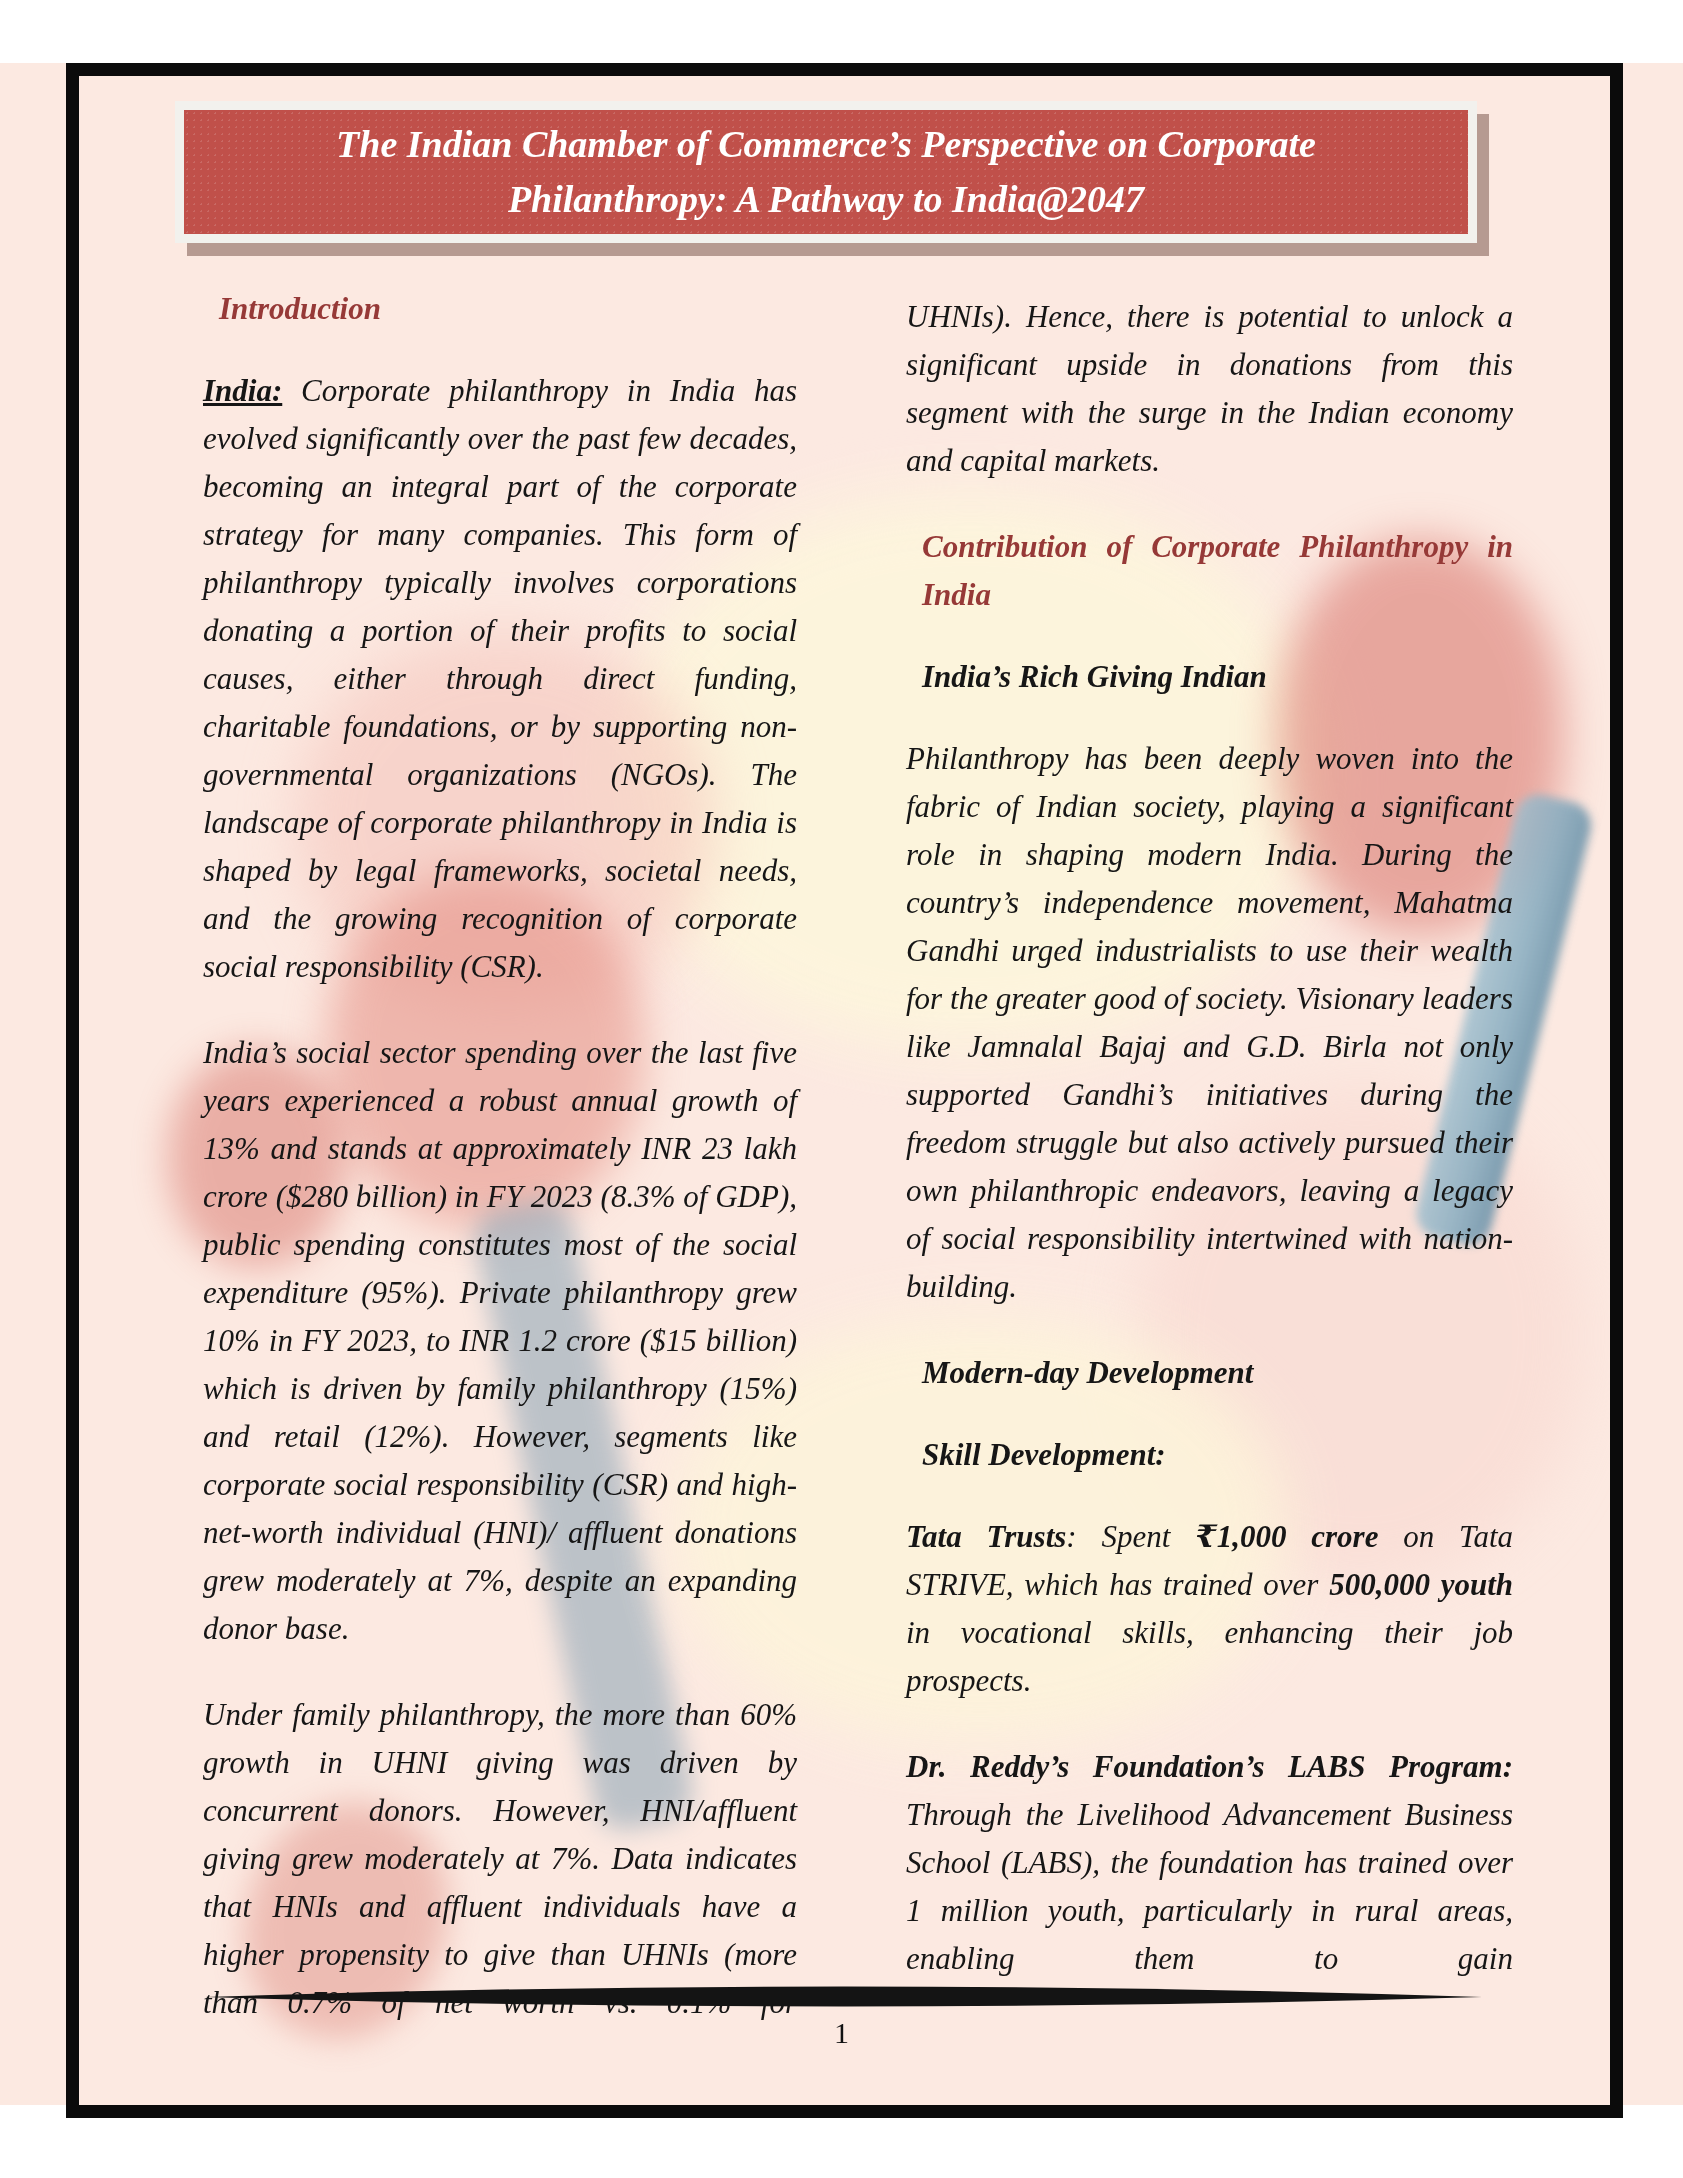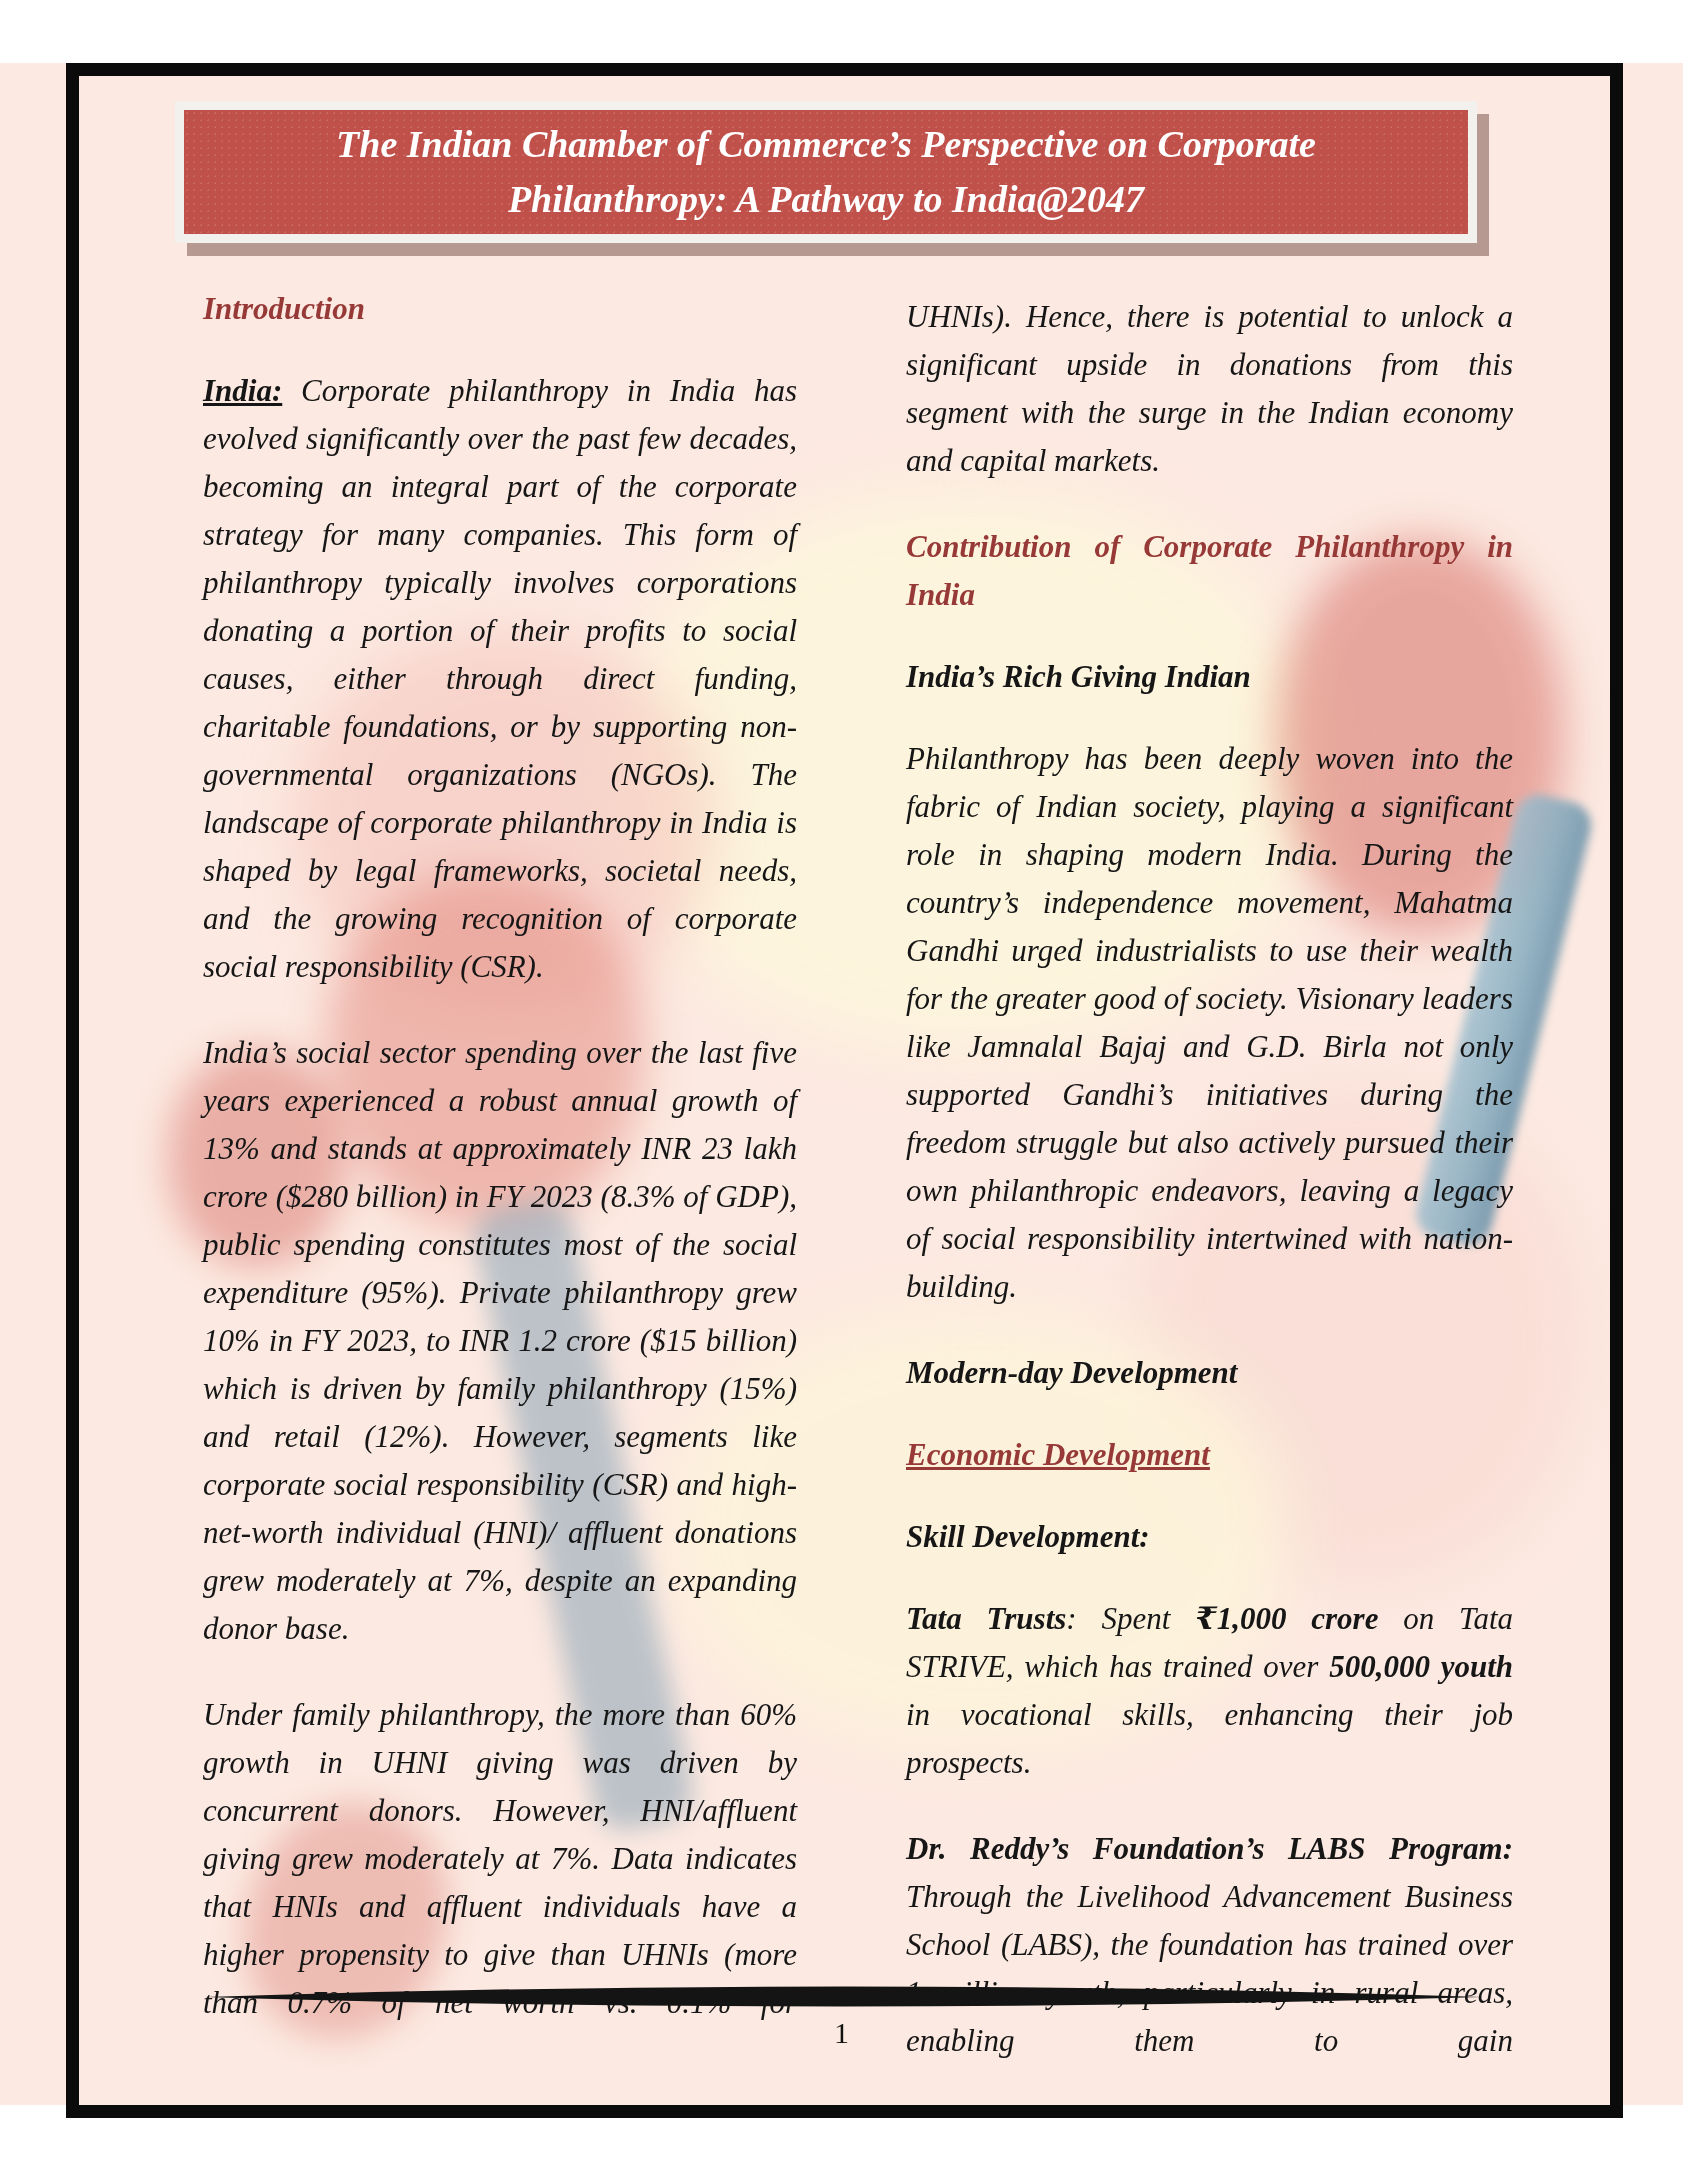--- a/index.html
+++ b/index.html
@@ -44,21 +44,21 @@
     color:#ffffff;font-weight:bold;font-style:italic;
     font-size:38px;line-height:55px;text-align:center;white-space:nowrap;
   }
   .col{
     position:absolute;top:285px;font-style:italic;color:#161616;
     font-size:31px;line-height:48px;text-align:justify;
   }
   .col-left{left:203px;width:594px;}
   .col-right{left:906px;width:607px;}
   .col p{margin:8px 0 38px 0;}
-  .col .hd{margin:0 0 34px 0;font-weight:bold;}
+  .col .hd{margin:0 0 34px 16px;font-weight:bold;}
   .hd-red{color:#963937;}
   .hd-red-underline{color:#963937;text-decoration:underline;text-decoration-thickness:3px;}
   .b{font-weight:bold;}
   .u{text-decoration:underline;text-decoration-thickness:3px;font-style:italic;}
   .justify-last{text-align-last:justify;}
   .footer-divider{
     position:absolute;left:205px;top:1984px;width:1277px;height:28px;
   }
   .page-number{
     position:absolute;left:0;top:2016px;width:1683px;text-align:center;
@@ -98,21 +98,20 @@
   <p>India’s social sector spending over the last five years experienced a robust annual growth of 13% and stands at approximately INR 23 lakh crore ($280 billion) in FY 2023 (8.3% of GDP), public spending constitutes most of the social expenditure (95%). Private philanthropy grew 10% in FY 2023, to INR 1.2 crore ($15 billion) which is driven by family philanthropy (15%) and retail (12%). However, segments like corporate social responsibility (CSR) and high-net-worth individual (HNI)/ affluent donations grew moderately at 7%, despite an expanding donor base.</p>
   <p class="justify-last">Under family philanthropy, the more than 60% growth in UHNI giving was driven by concurrent donors. However, HNI/affluent giving grew moderately at 7%. Data indicates that HNIs and affluent individuals have a higher propensity to give than UHNIs (more than 0.7% of net worth vs. 0.1% for</p>
 </div>
 
 <div class="col col-right">
   <p>UHNIs). Hence, there is potential to unlock a significant upside in donations from this segment with the surge in the Indian economy and capital markets.</p>
   <div class="hd hd-red">Contribution of Corporate Philanthropy in India</div>
   <div class="hd">India’s Rich Giving Indian</div>
   <p>Philanthropy has been deeply woven into the fabric of Indian society, playing a significant role in shaping modern India. During the country’s independence movement, Mahatma Gandhi urged industrialists to use their wealth for the greater good of society. Visionary leaders like Jamnalal Bajaj and G.D. Birla not only supported Gandhi’s initiatives during the freedom struggle but also actively pursued their own philanthropic endeavors, leaving a legacy of social responsibility intertwined with nation-building.</p>
   <div class="hd">Modern-day Development</div>
-  <div class="hd"><span class="hd-red-underline">Economic Development</span></div>
   <div class="hd">Skill Development:</div>
   <p><span class="b">Tata Trusts</span><span>: Spent </span><span class="b">₹1,000 crore</span><span> on Tata STRIVE, which has trained over </span><span class="b">500,000 youth</span><span> in vocational skills, enhancing their job prospects.</span></p>
   <p class="justify-last"><span class="b">Dr. Reddy’s Foundation’s LABS Program:</span><span> Through the Livelihood Advancement Business School (LABS), the foundation has trained over 1 million youth, particularly in rural areas, enabling them to gain</span></p>
 </div>
 
 <div class="footer-divider">
   <svg width="1277" height="28" viewBox="0 0 1290 28" preserveAspectRatio="none">
     <path d="M0,13 Q645,-8 1290,13 Q645,32 0,13 Z" fill="#141414"></path>
   </svg>
 </div>

